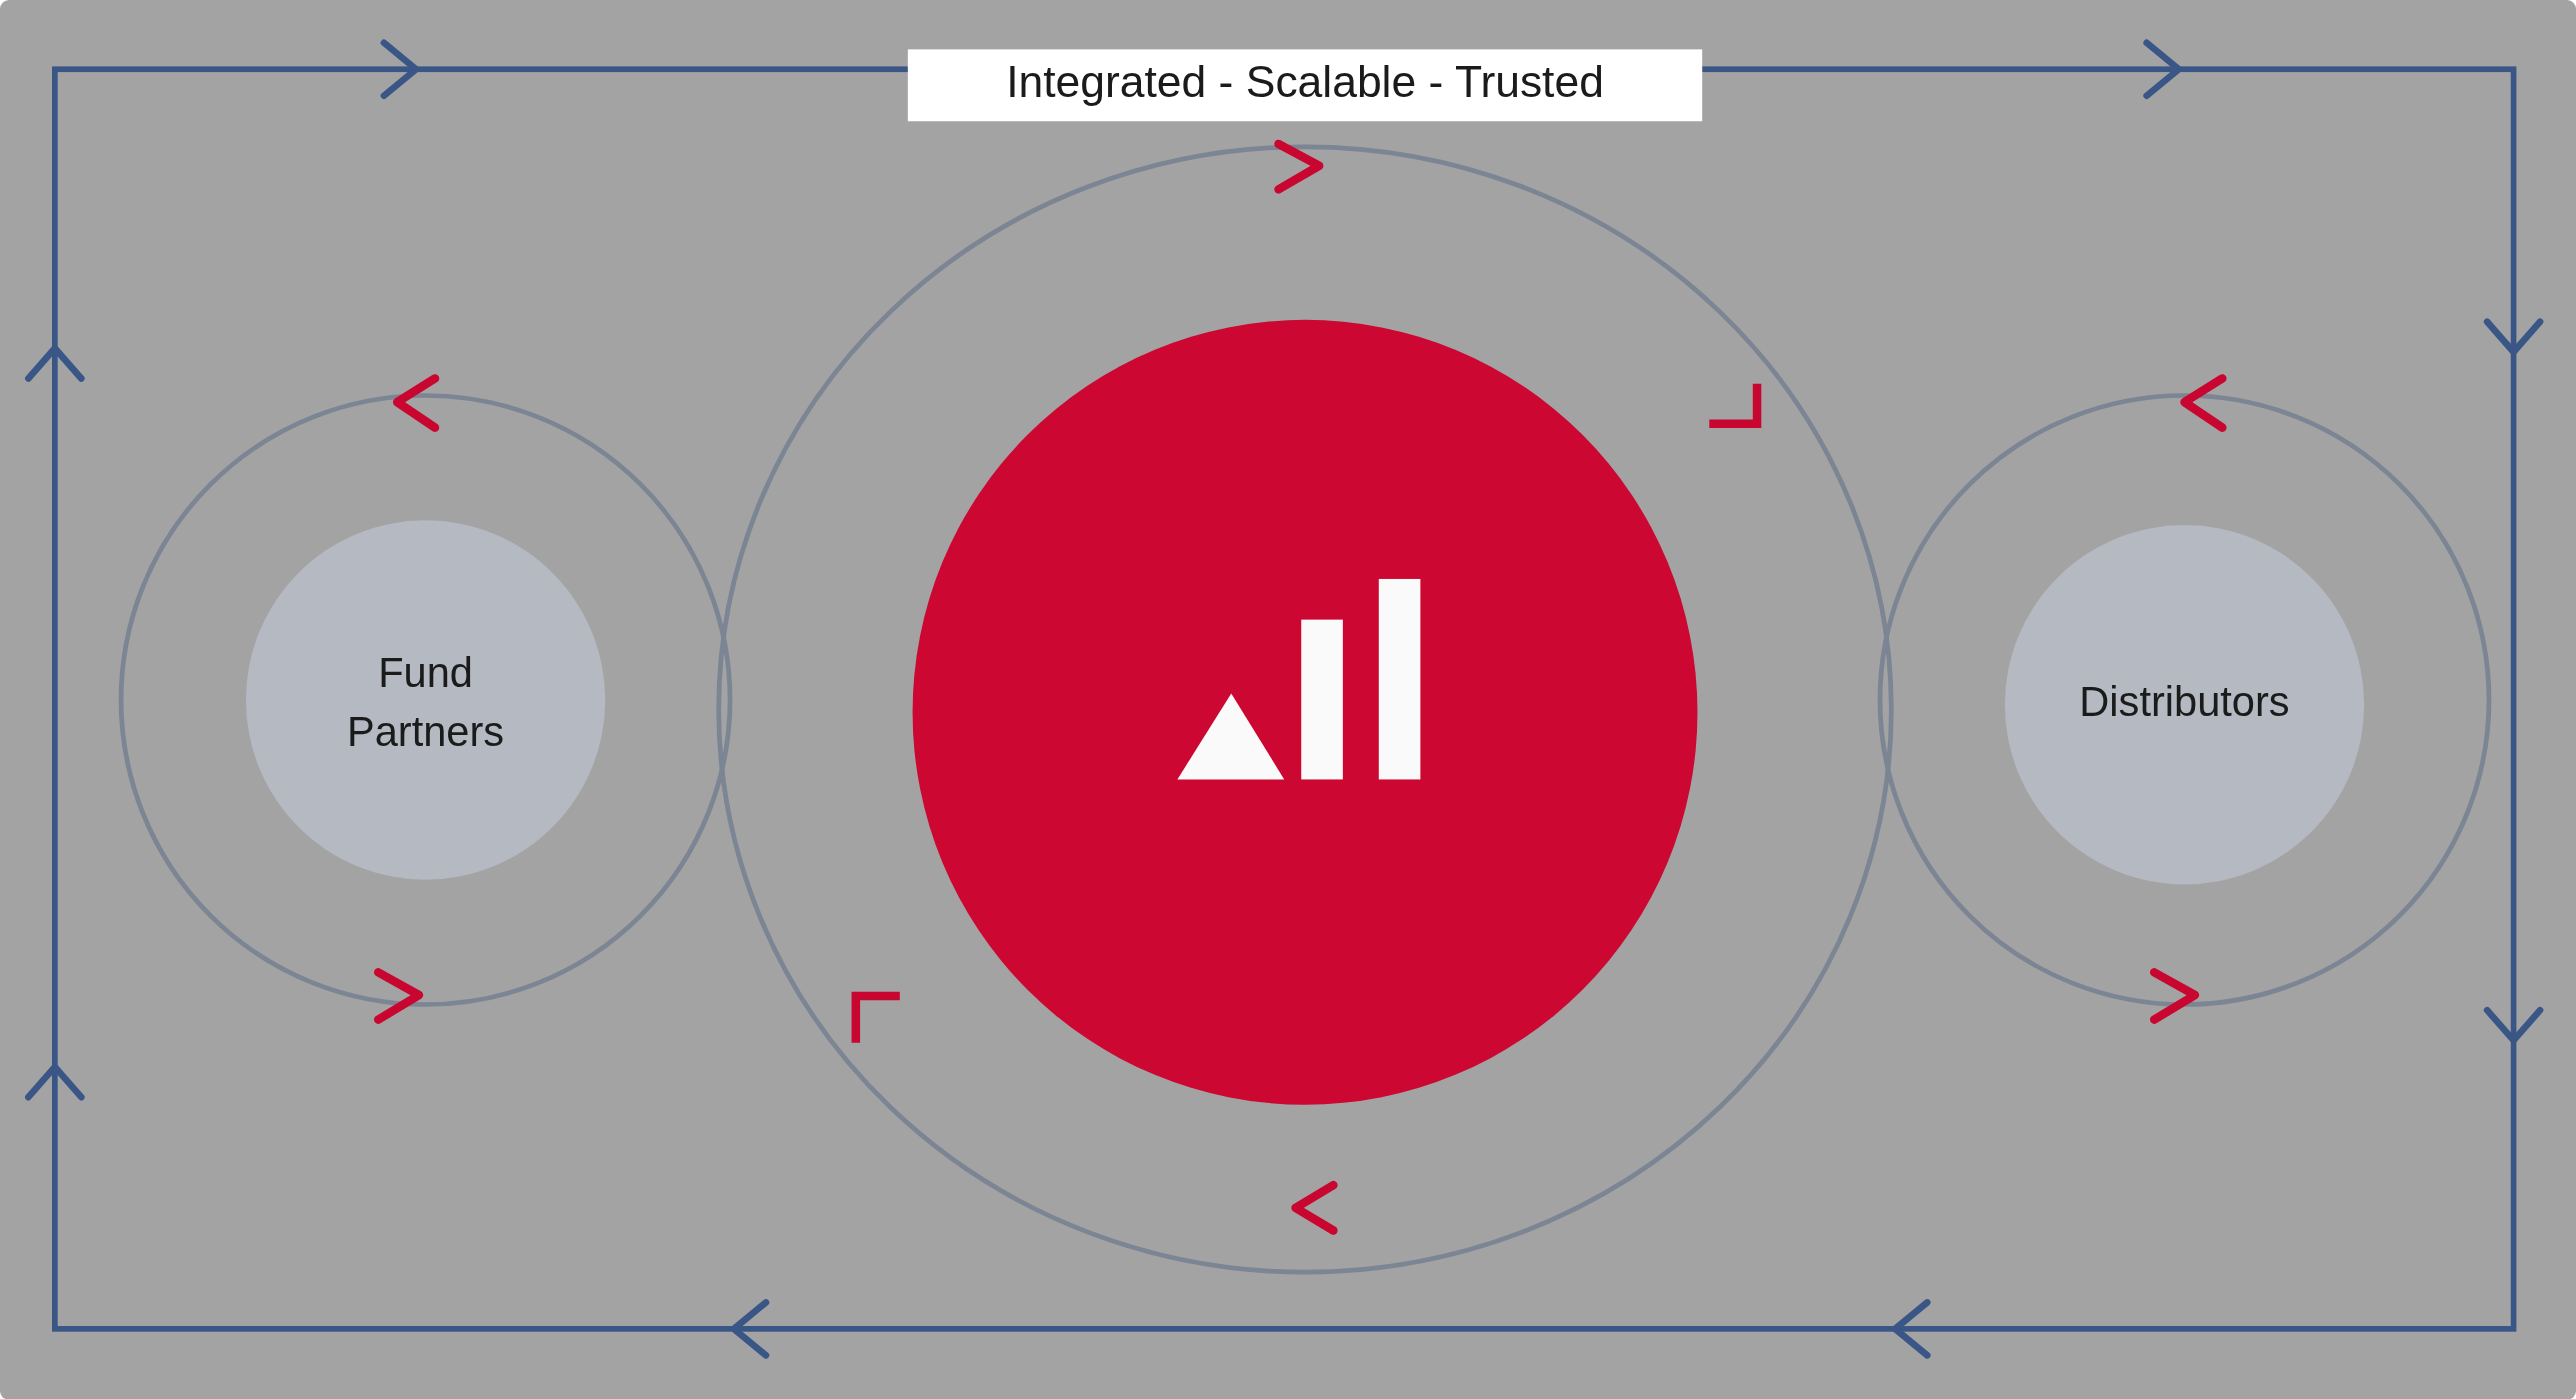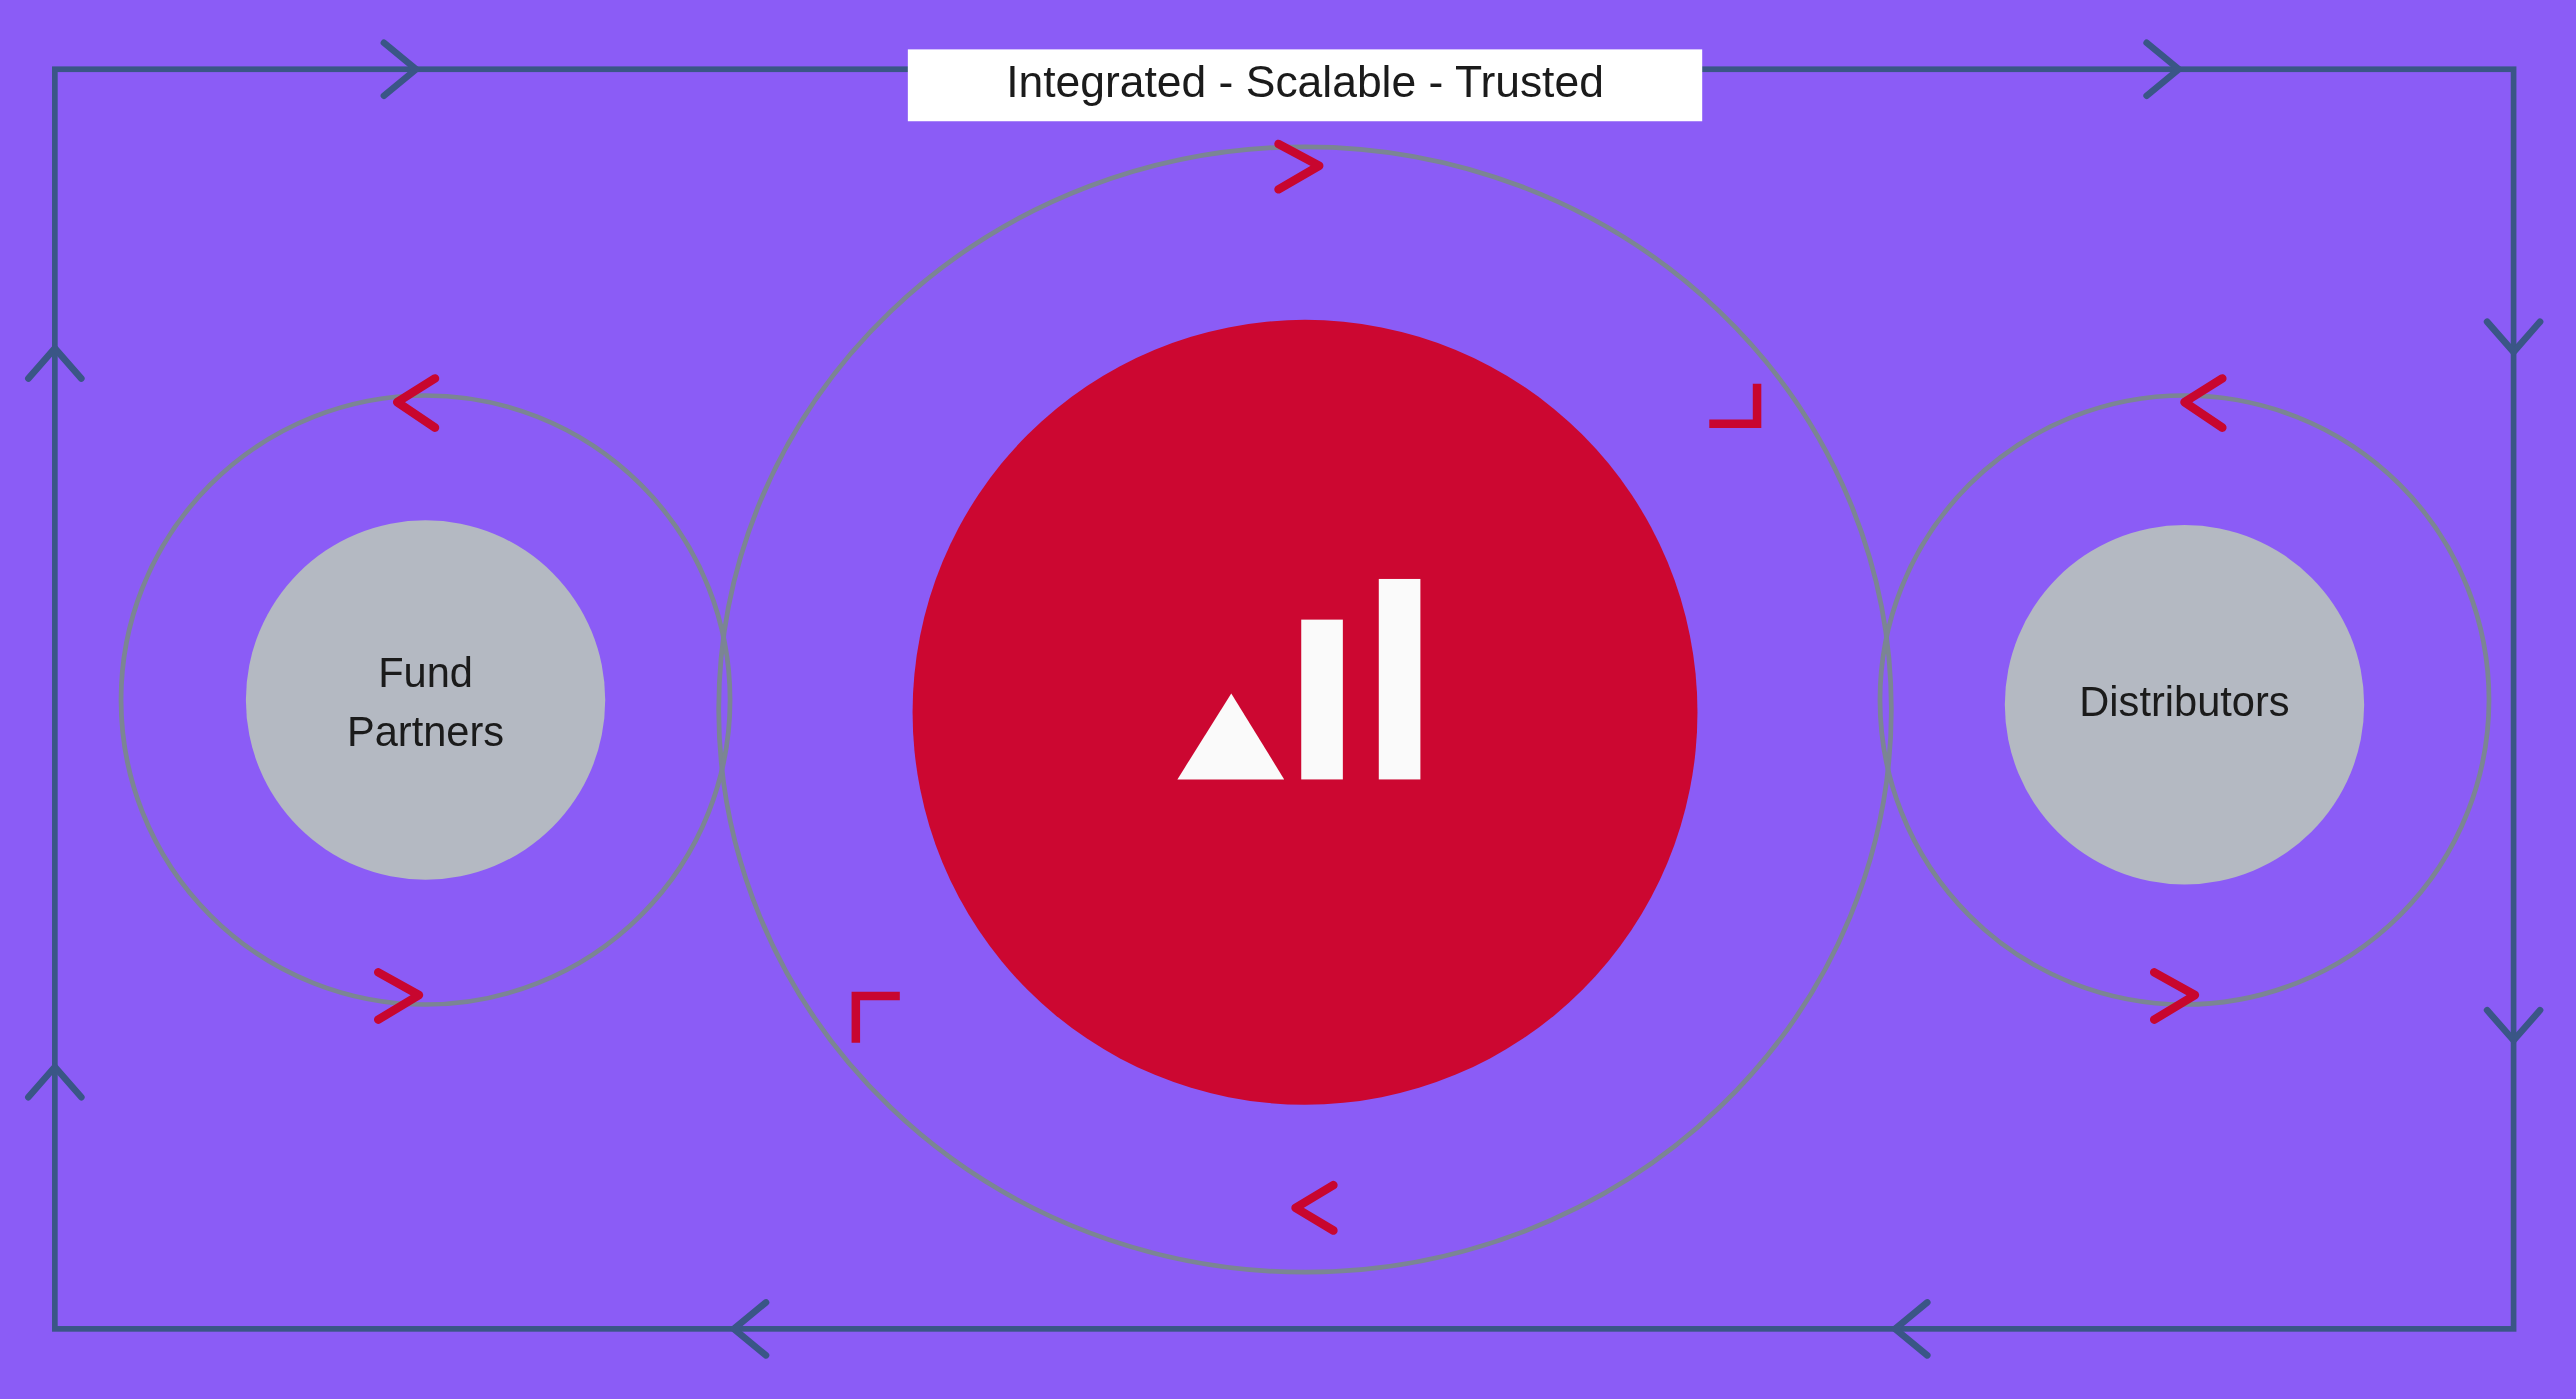--- a/index.html
+++ b/index.html
@@ -10,21 +10,22 @@
   body {
     width: 2576px;
     height: 1400px;
     font-family: "Liberation Sans", sans-serif;
     overflow: hidden;
   }
   #stage {
     position: relative;
     width: 2576px;
     height: 1400px;
-    background: #8b5cf6;
+    background: #a3a3a3;
+    border-radius: 9px;
   }
   #diagram-svg {
     position: absolute;
     top: 0;
     left: 0;
     width: 2576px;
     height: 1400px;
     display: block;
   }
   .label-text {

